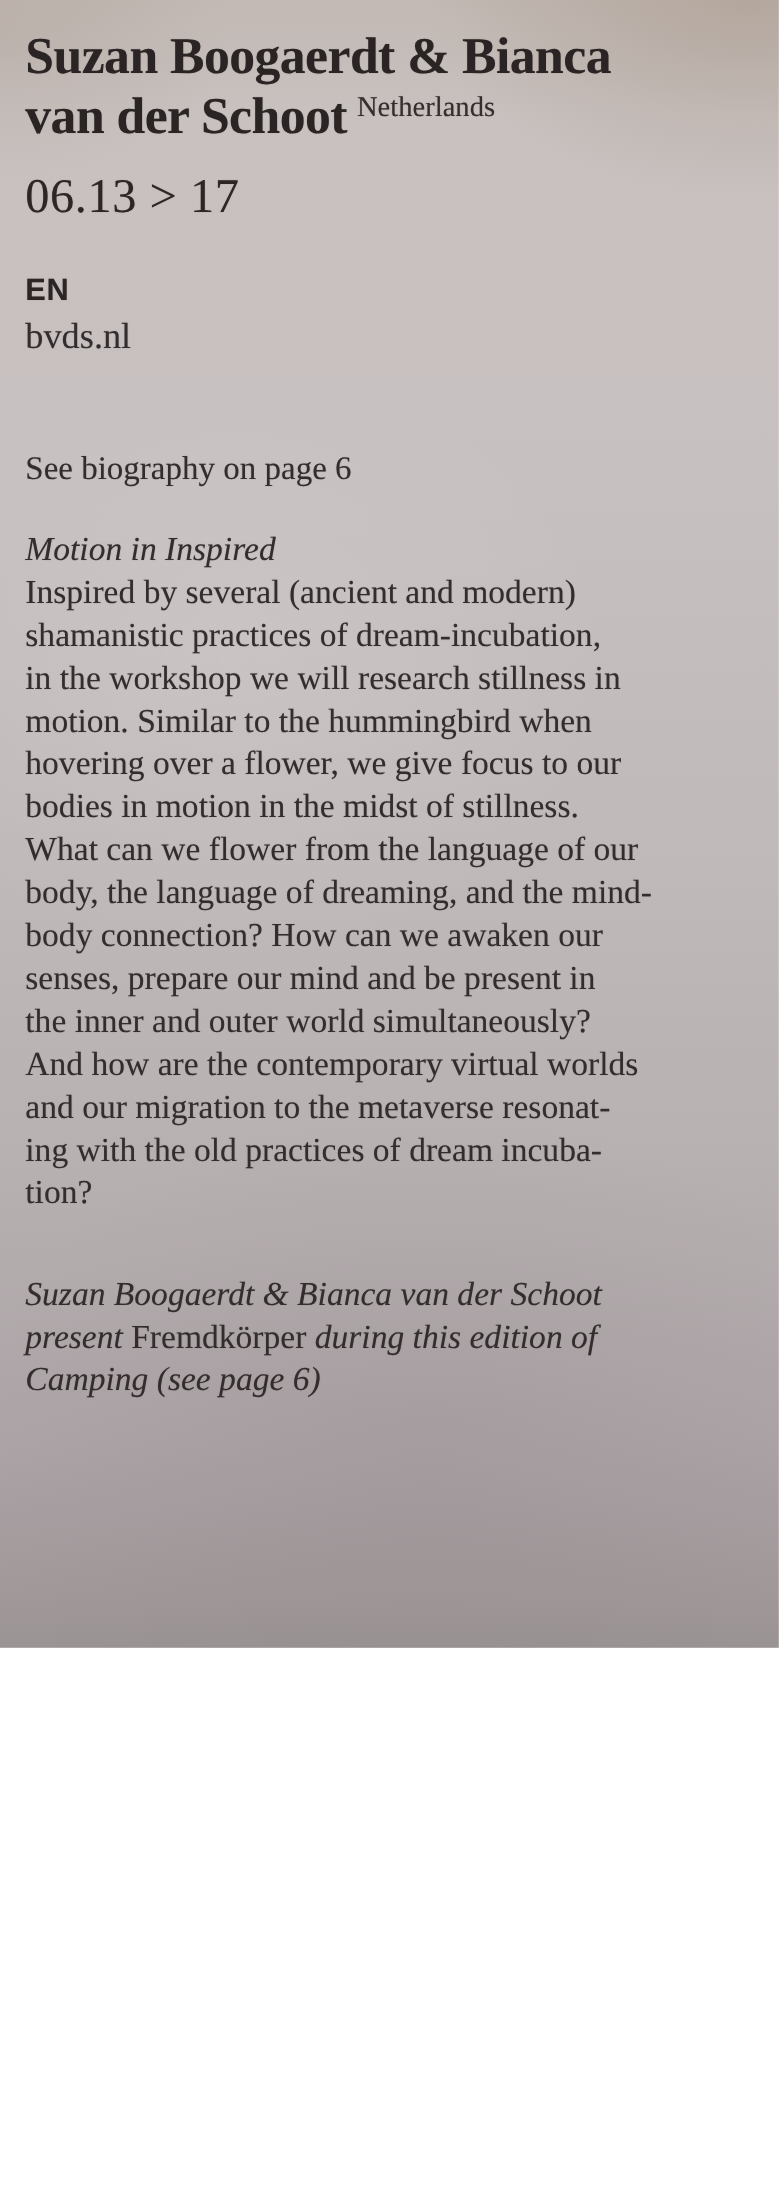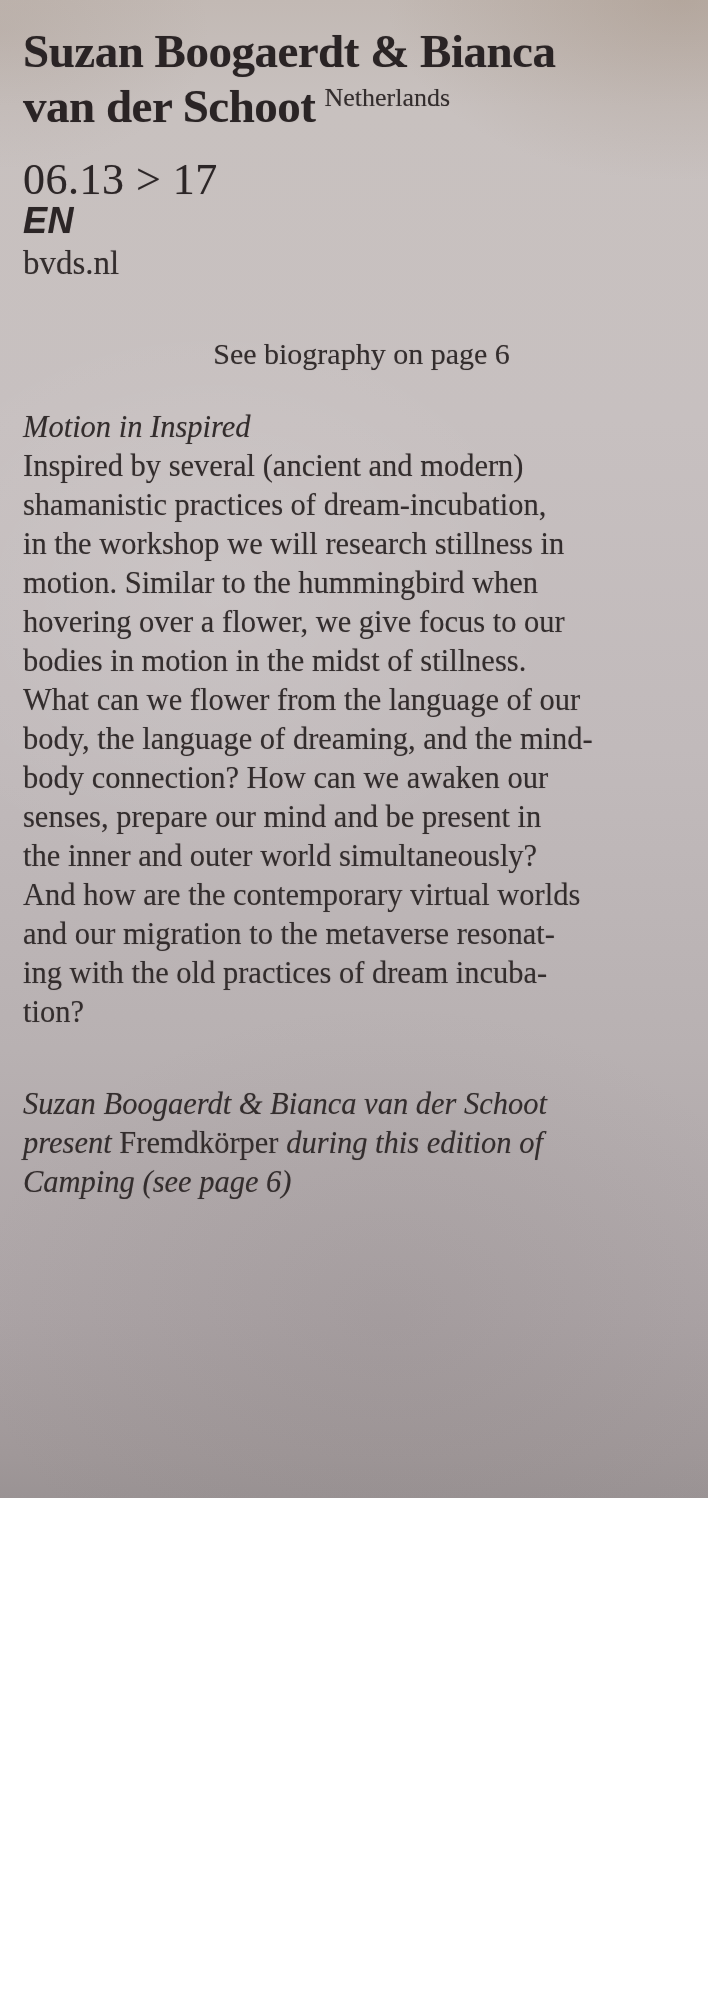--- a/index.html
+++ b/index.html
@@ -45,38 +45,37 @@
   }
   .dates {
     margin-top: 14px;
     font-size: 44px;
     line-height: 50px;
     font-weight: normal;
     letter-spacing: 0.5px;
     color: #2c2627;
   }
   .lang {
+    margin-top: 44px;
     font-family: "Liberation Sans", sans-serif;
     font-weight: bold;
-    font-size: 36px;
+    font-size: 28px;
     line-height: 32px;
     letter-spacing: 0.5px;
     color: #2b2526;
-    font-style: italic;
   }
   .site {
     margin-top: 9px;
     font-size: 33px;
     line-height: 34px;
   }
   .bio-note {
-    margin-top: 56px;
+    margin-top: 85px;
     font-size: 30px;
     line-height: 36px;
-    text-align: center;
   }
   .body-text {
     margin-top: 36px;
     font-size: 30.5px;
     line-height: 39px;
   }
   .wtitle { font-style: italic; }
   .closing {
     margin-top: 53px;
     font-size: 30.5px;

